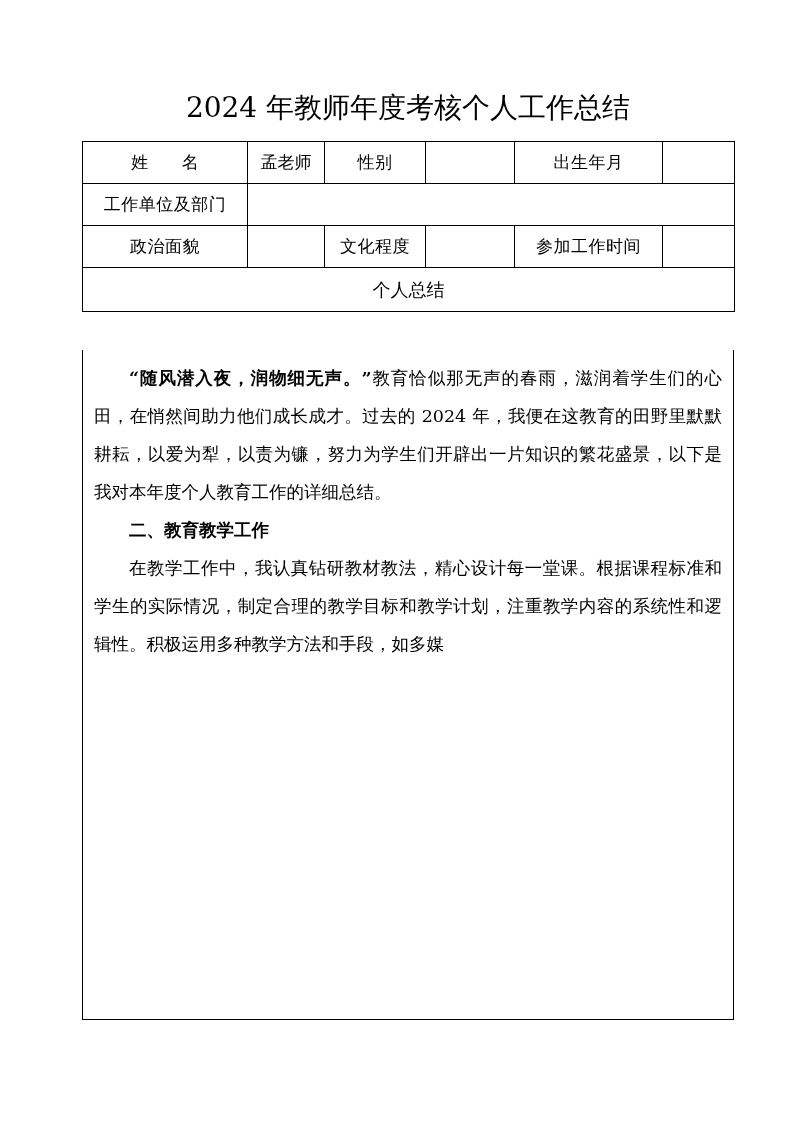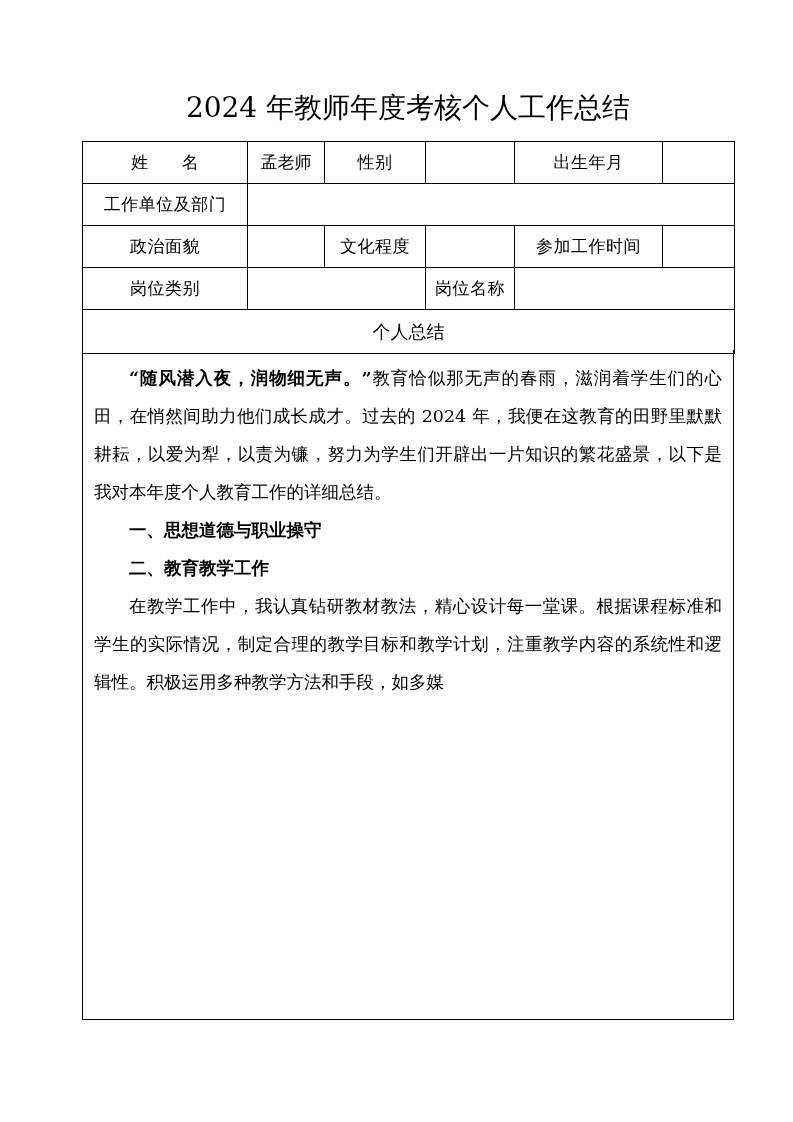--- a/index.html
+++ b/index.html
@@ -144,33 +144,26 @@
         <td colspan="5"></td>
       </tr>
       <tr>
         <td class="lbl">政治面貌</td>
         <td></td>
         <td class="lbl">文化程度</td>
         <td></td>
         <td class="lbl">参加工作时间</td>
         <td></td>
       </tr>
-      <tr>
-        <td class="lbl">岗位类别</td>
-        <td colspan="2"></td>
-        <td class="lbl">岗位名称</td>
-        <td colspan="2"></td>
-      </tr>
       <tr class="summary-head">
         <td colspan="6">个人总结</td>
       </tr>
     </tbody>
   </table>
 
   <div class="content-box">
     <p class="para"><span class="quote-bold">“随风潜入夜，润物细无声。”</span><span>教育恰似那无声的春雨，滋润着学生们的心田，在悄然间助力他们成长成才。过去的 2024 年，我便在这教育的田野里默默耕耘，以爱为犁，以责为镰，努力为学生们开辟出一片知识的繁花盛景，以下是我对本年度个人教育工作的详细总结。</span></p>
-    <p class="heading">一、思想道德与职业操守</p>
     <p class="heading">二、教育教学工作</p>
     <p class="para">在教学工作中，我认真钻研教材教法，精心设计每一堂课。根据课程标准和学生的实际情况，制定合理的教学目标和教学计划，注重教学内容的系统性和逻辑性。积极运用多种教学方法和手段，如多媒</p>
   </div>
 
 
 </div>
 
 </body></html>

